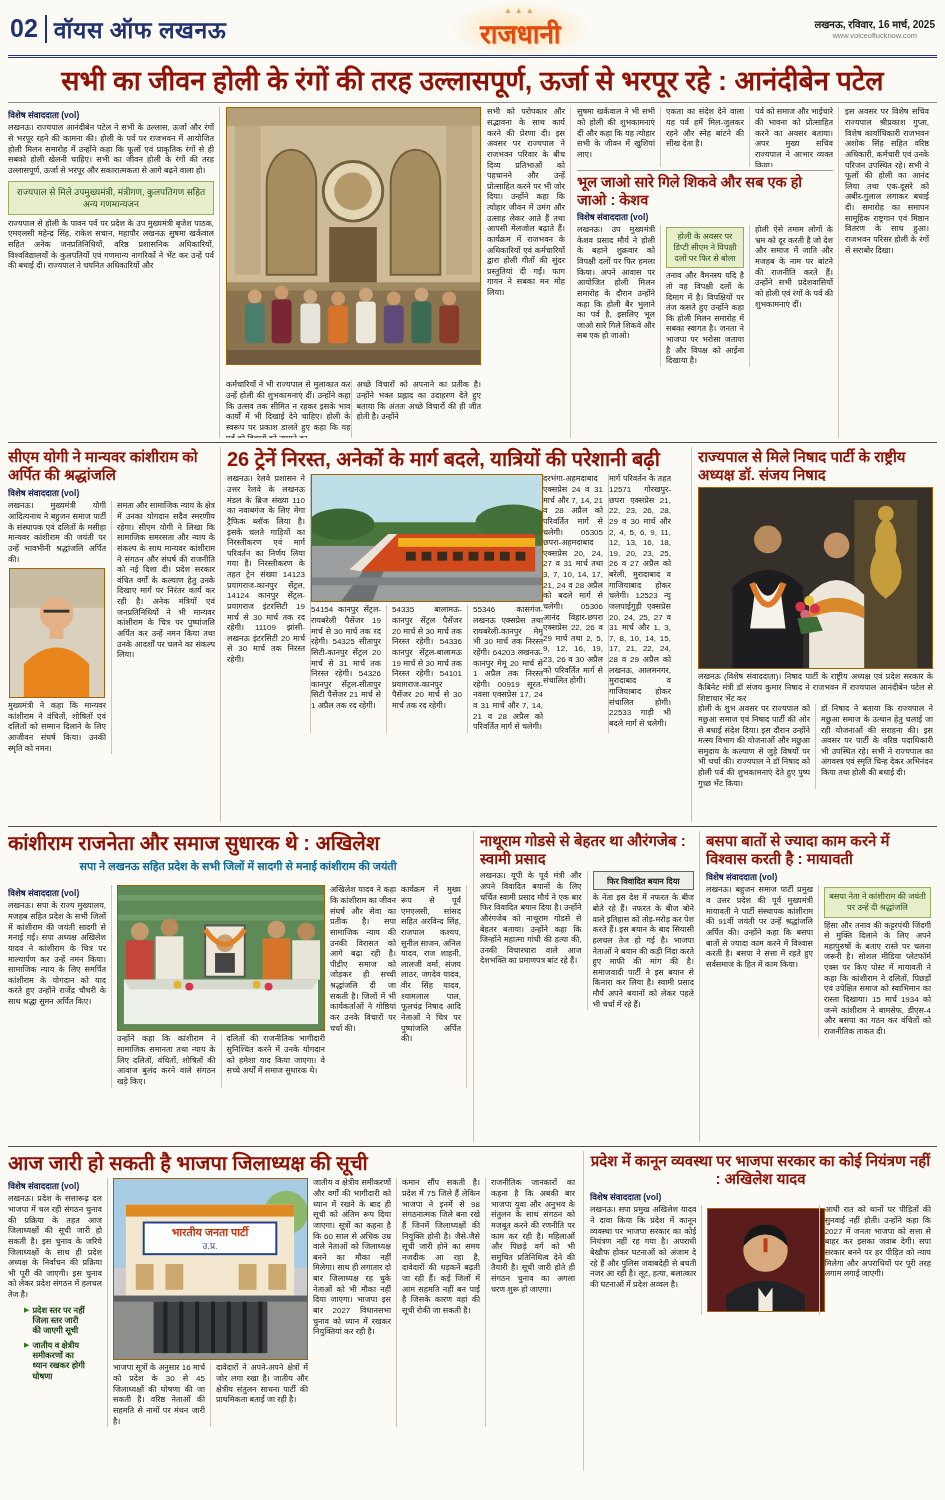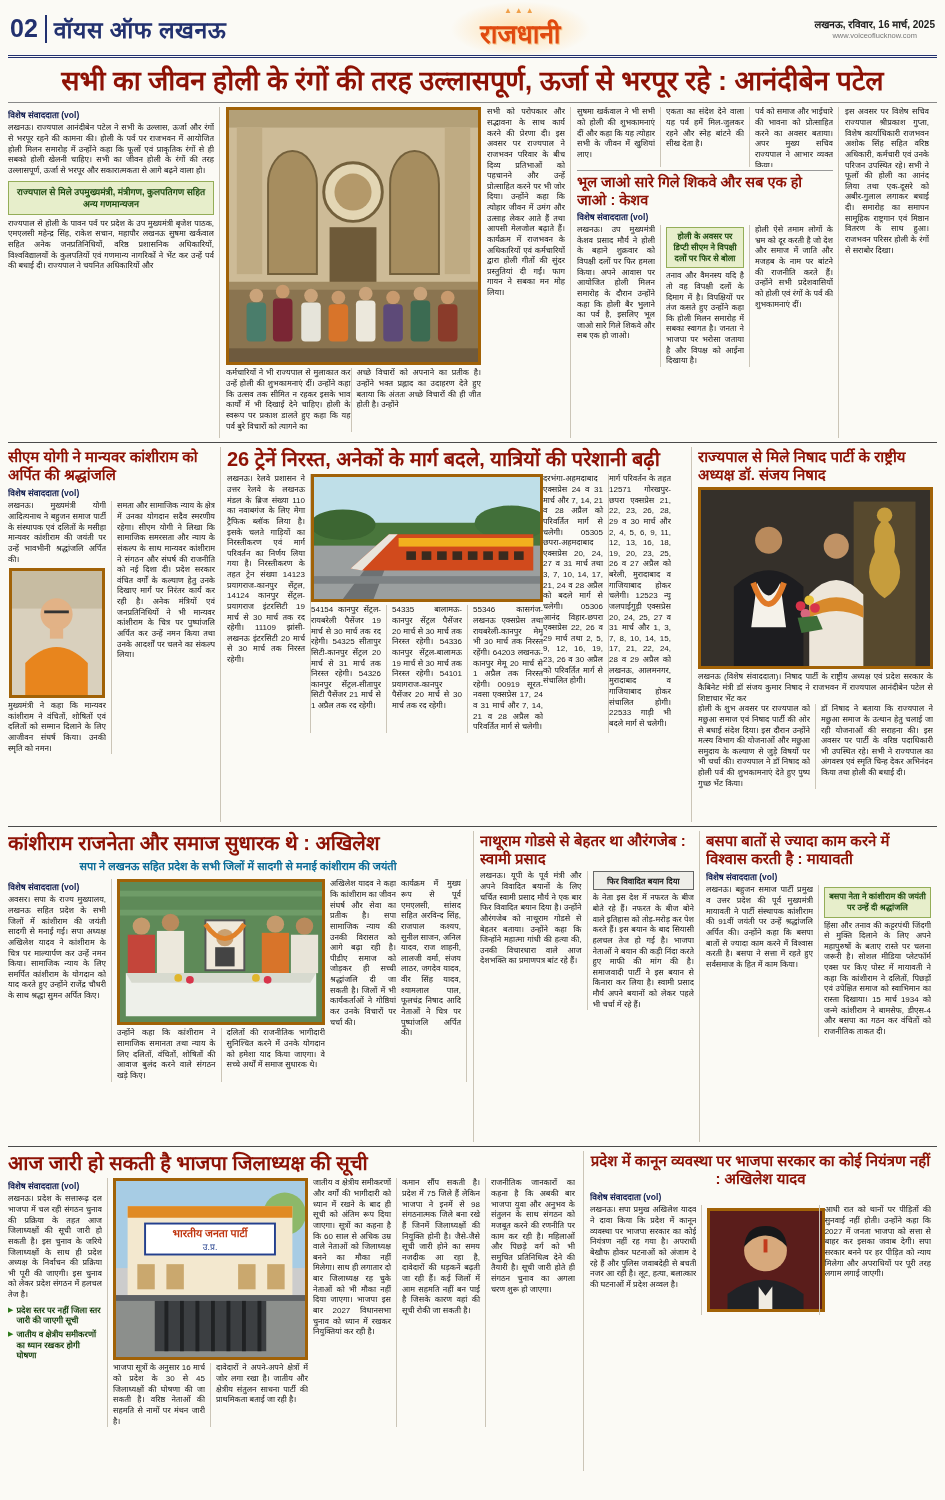--- a/index.html
+++ b/index.html
@@ -17,36 +17,36 @@
 .mh-right{text-align:center}
 .dateline{font-size:10px;font-weight:700;color:#1c1c1c}
 .website{font-size:7.5px;color:#777}
 .main-headline{font-size:27px;line-height:1.2;font-weight:700;color:#8e1205;text-align:center;padding:7px 0 5px;border-bottom:1px solid #888}
 .sec{display:flex;gap:6px;overflow:hidden;border-bottom:1.5px solid #4a4a4a;padding:4px 0}
 .sec:last-child{border-bottom:none}
 .col{flex:none;overflow:hidden}
 .vr{border-right:1px solid #cbc5b7;padding-right:5px}
 .byline{font-size:8.5px;font-weight:700;color:#101c4e;margin:2px 0 3px}
 .txt{font-size:8px;line-height:1.33;text-align:justify;overflow:hidden}
-.gbox{background:#e7eecb;border:1px solid #94ad58;color:#224d14;font-weight:700;font-size:9px;line-height:1.35;text-align:center;padding:4px 3px;margin:4px 0}
+.gbox{background:#e7eecb;border:1px solid #94ad58;color:#224d14;font-weight:400;font-size:9px;line-height:1.35;text-align:center;padding:4px 3px;margin:4px 0}
 .gbox.sm{font-size:8.2px;padding:3px 2px;margin:2px 0 3px}
 .graybox{background:#efeee9;border:1px solid #666;color:#222;font-weight:700;font-size:8.2px;text-align:center;padding:3px 2px;margin:0 0 3px}
 .h2{color:#8e1205;font-weight:700}
 .h-lg{font-size:20px;line-height:1.15;margin:1px 0 3px}
 .h-md{font-size:15px;line-height:1.2;margin:1px 0 3px}
 .center{text-align:center}
-.subhead{color:#0c6c97;font-weight:700;font-size:11px;text-align:center;margin:1px 0 6px}
-.ph{border:3px solid #a16207;background:#ccc;overflow:hidden}
+.subhead{color:#0c6c97;font-weight:700;font-size:11px;text-align:center;margin:1px 0 12px}
+.ph{border:1px solid #a16207;background:#ccc;overflow:hidden}
 .ph svg{display:block;width:100%;height:100%}
 .flex2{display:flex;gap:5px}
 .flex2>*{flex:1 1 0;min-width:0}
 .flex3{display:flex;gap:5px}
 .flex3>*{flex:1 1 0;min-width:0}
 .divided>*+*{border-left:1px solid #cbc5b7;padding-left:5px}
-.cap-row{display:flex;gap:0;margin-top:3px}
+.cap-row{display:flex;gap:0;margin-top:15px}
 .cap-row>*{flex:1;min-width:0}
 .lead-top{display:flex;gap:5px;height:64px;overflow:hidden;border-bottom:1px solid #999;padding-bottom:3px;margin-bottom:3px}
 .lead-top>*{flex:1;min-width:0}
 .keshav-h{font-size:14.5px;line-height:1.2;margin:2px 0}
 .lead-sec{height:340px}
 .row2{height:384px}
 .row3{height:320px}
 .row4{height:328px}
 .w215{width:212px}.wphoto{width:255px}.w85{width:84px}.w265{width:262px}
 .wyogi{width:213px}.wtrain{width:465px}.wnishad{width:235px}
@@ -55,21 +55,21 @@
 .sc105{width:104px;flex:none}.sc210{width:208px;flex:none}.sc70{width:66px;flex:none}
 .sc100{width:100px;flex:none}.sc195{width:195px;flex:none}.sc85{width:84px;flex:none}
 .tc85{width:84px;flex:none}.tc235{width:232px;flex:none}.tc70{width:66px;flex:none}.tc65{width:62px;flex:none}
 .ph-lead{height:258px}
 .ph-yogi{width:96px;height:130px;margin:3px auto}
 .ph-train{height:128px;margin-bottom:3px}
 .ph-nishad{height:182px;margin:2px 0 3px}
 .ph-kan{height:146px;margin-bottom:3px}
 .ph-bjp{height:182px;margin-bottom:3px}
 .ph-akh{width:118px;height:104px;margin:3px auto}
-.bullet{display:flex;gap:3px;font-size:8.3px;font-weight:700;color:#173f0e;margin:4px 0;line-height:1.25}
+.bullet{display:flex;gap:3px;font-size:8.3px;font-weight:700;color:#173f0e;margin:4px 16px;line-height:1.25}
 .bullet .arrow{color:#2e7a1c;font-size:7px;padding-top:1px}
 .trains-body{display:flex;gap:0}
 .kan-flex{display:flex;gap:5px}
 .bjp-flex{display:flex;gap:5px}
 </style>
 </head>
 <body>
 
 <div class="page">
 
@@ -259,21 +259,21 @@
     </article>
   </section>
 
   <section class="sec row3">
     <article class="col wkan vr">
       <h2 class="h2 h-lg">कांशीराम राजनेता और समाज सुधारक थे : अखिलेश</h2>
       <div class="subhead">सपा ने लखनऊ सहित प्रदेश के सभी जिलों में सादगी से मनाई कांशीराम की जयंती</div>
       <div class="kan-flex">
         <div class="sc105 vr">
           <div class="byline">विशेष संवाददाता (vol)</div>
-          <p class="txt">अवसर। सपा के राज्य मुख्यालय, लखनऊ सहित प्रदेश के सभी जिलों में कांशीराम की जयंती सादगी से मनाई गई। सपा अध्यक्ष अखिलेश यादव ने कांशीराम के चित्र पर माल्यार्पण कर उन्हें नमन किया। सामाजिक न्याय के लिए समर्पित कांशीराम के योगदान को याद करते हुए उन्होंने राजेंद्र चौधरी के साथ श्रद्धा सुमन अर्पित किए।</p>
+          <p class="txt">लखनऊ। सपा के राज्य मुख्यालय, मजहब सहित प्रदेश के सभी जिलों में कांशीराम की जयंती सादगी से मनाई गई। सपा अध्यक्ष अखिलेश यादव ने कांशीराम के चित्र पर माल्यार्पण कर उन्हें नमन किया। सामाजिक न्याय के लिए समर्पित कांशीराम के योगदान को याद करते हुए उन्होंने राजेंद्र चौधरी के साथ श्रद्धा सुमन अर्पित किए।</p>
         </div>
         <div class="sc210">
           <div class="ph ph-kan">
             <svg viewBox="0 0 208 146" preserveAspectRatio="none">
               <rect width="208" height="146" fill="#5e8a58"></rect>
               <line x1="0" y1="12" x2="208" y2="12" stroke="#6f9c68" stroke-width="6"></line>
               <line x1="0" y1="32" x2="208" y2="32" stroke="#6f9c68" stroke-width="6"></line>
               <circle cx="22" cy="46" r="9" fill="#c59a6c"></circle>
                 <rect x="8" y="55" width="28" height="40" fill="#c4453a"></rect>
               <circle cx="52" cy="42" r="9" fill="#b98a5c"></circle>

